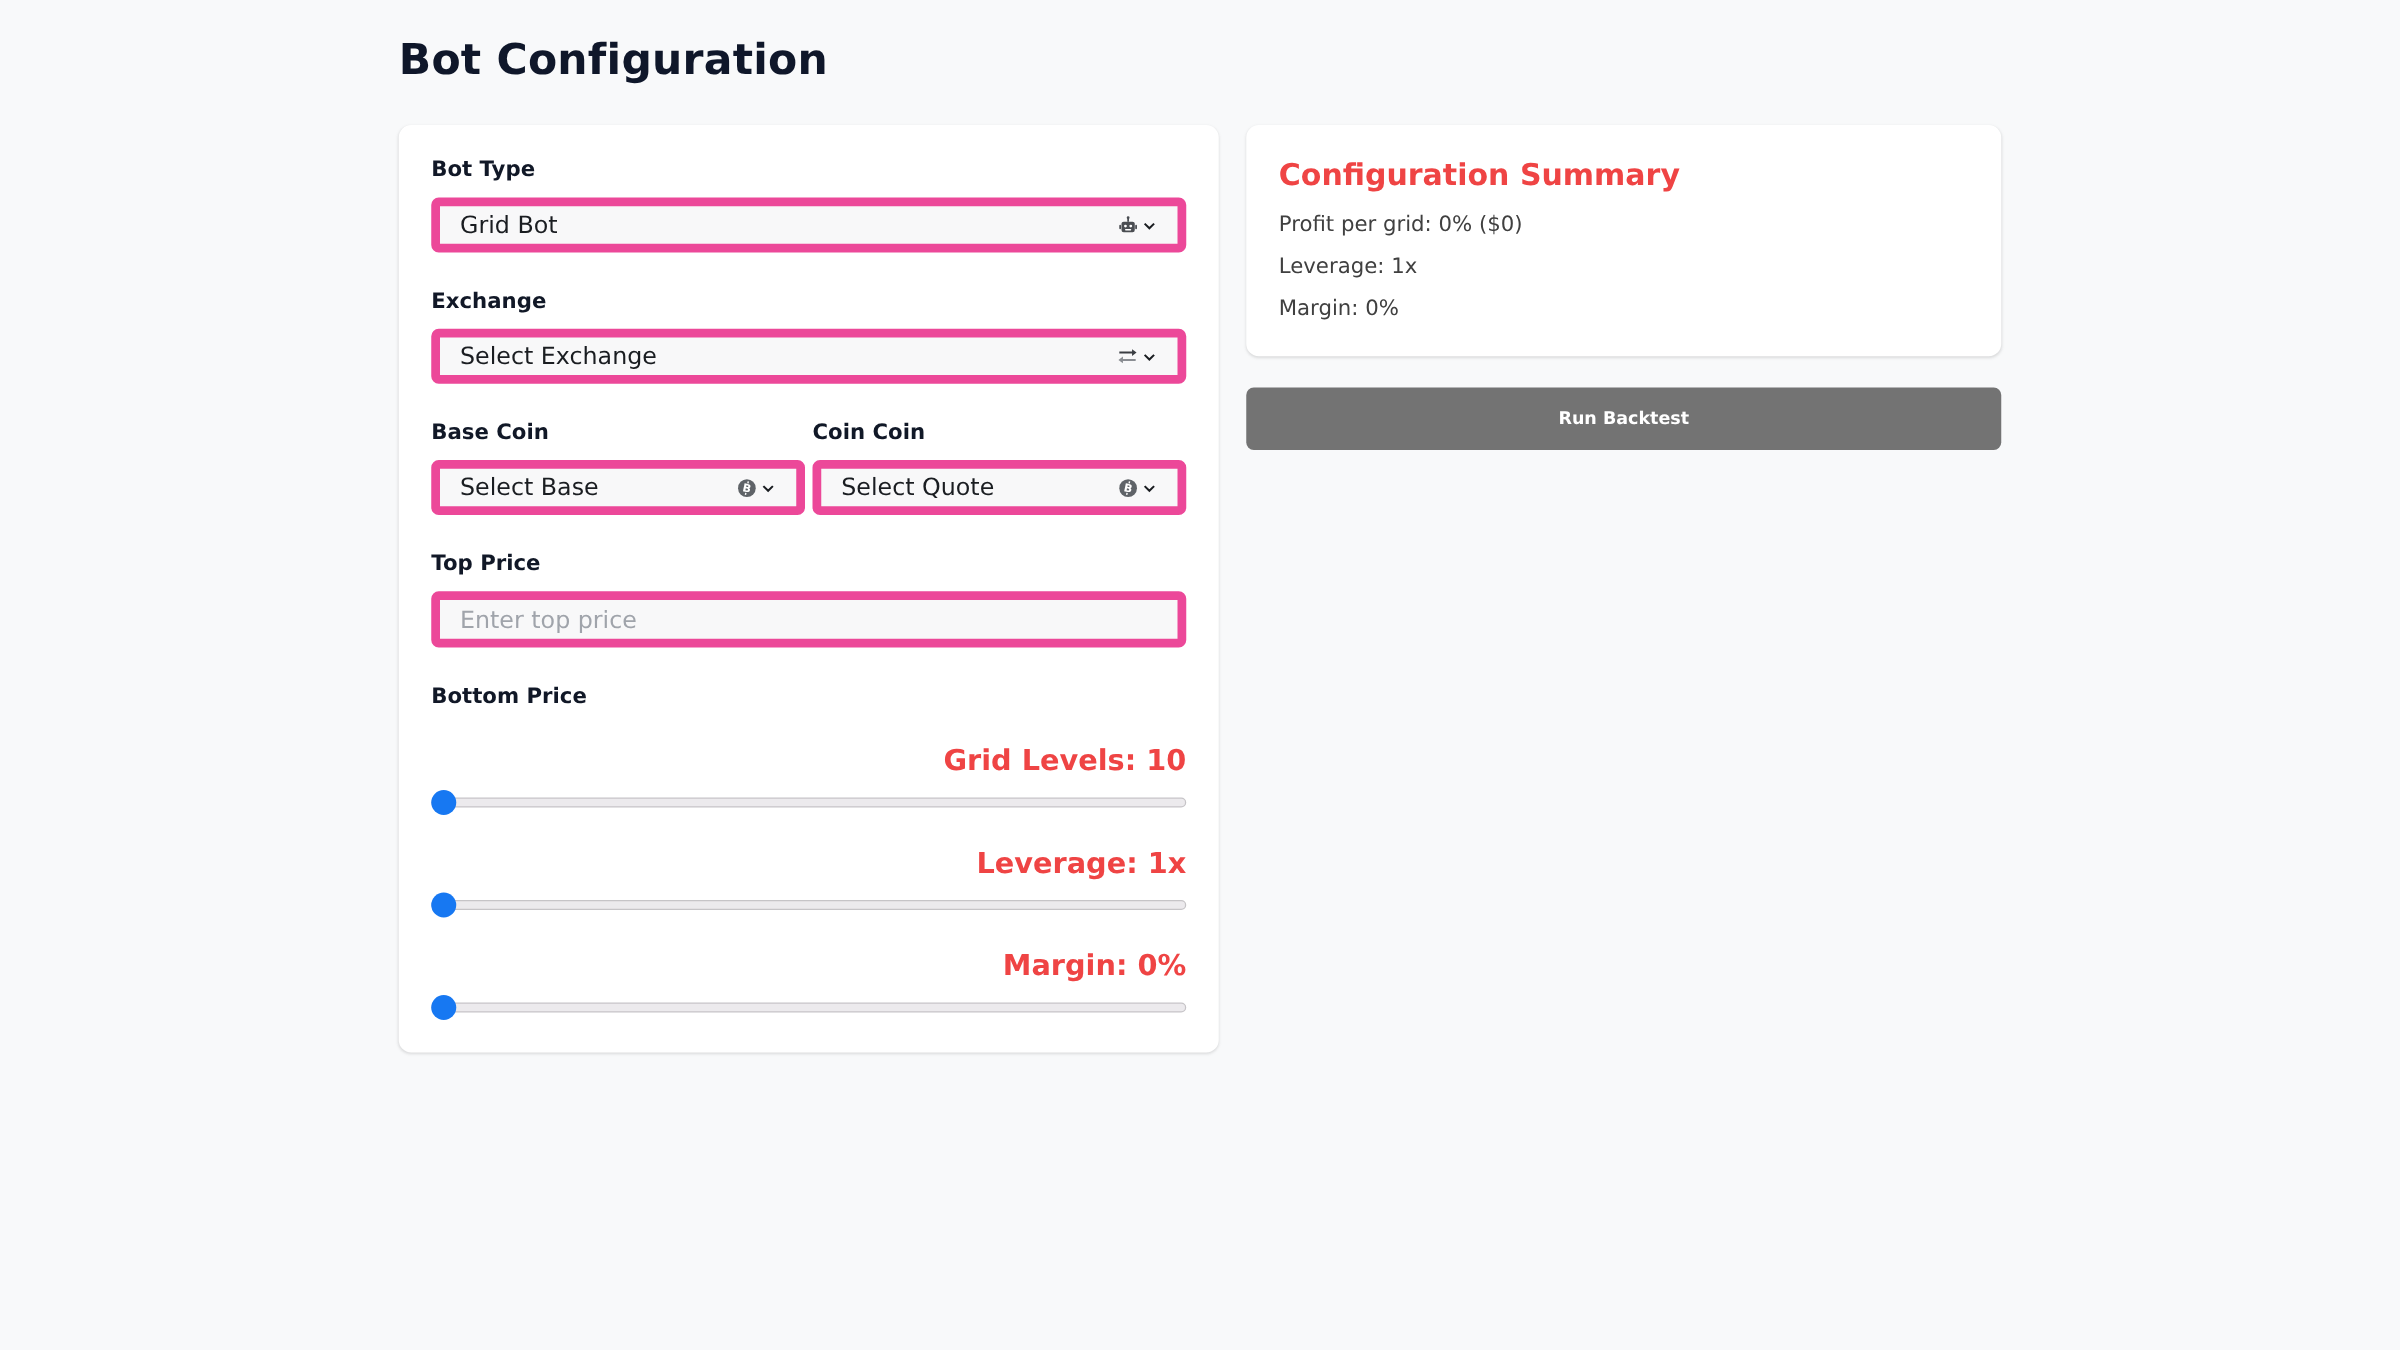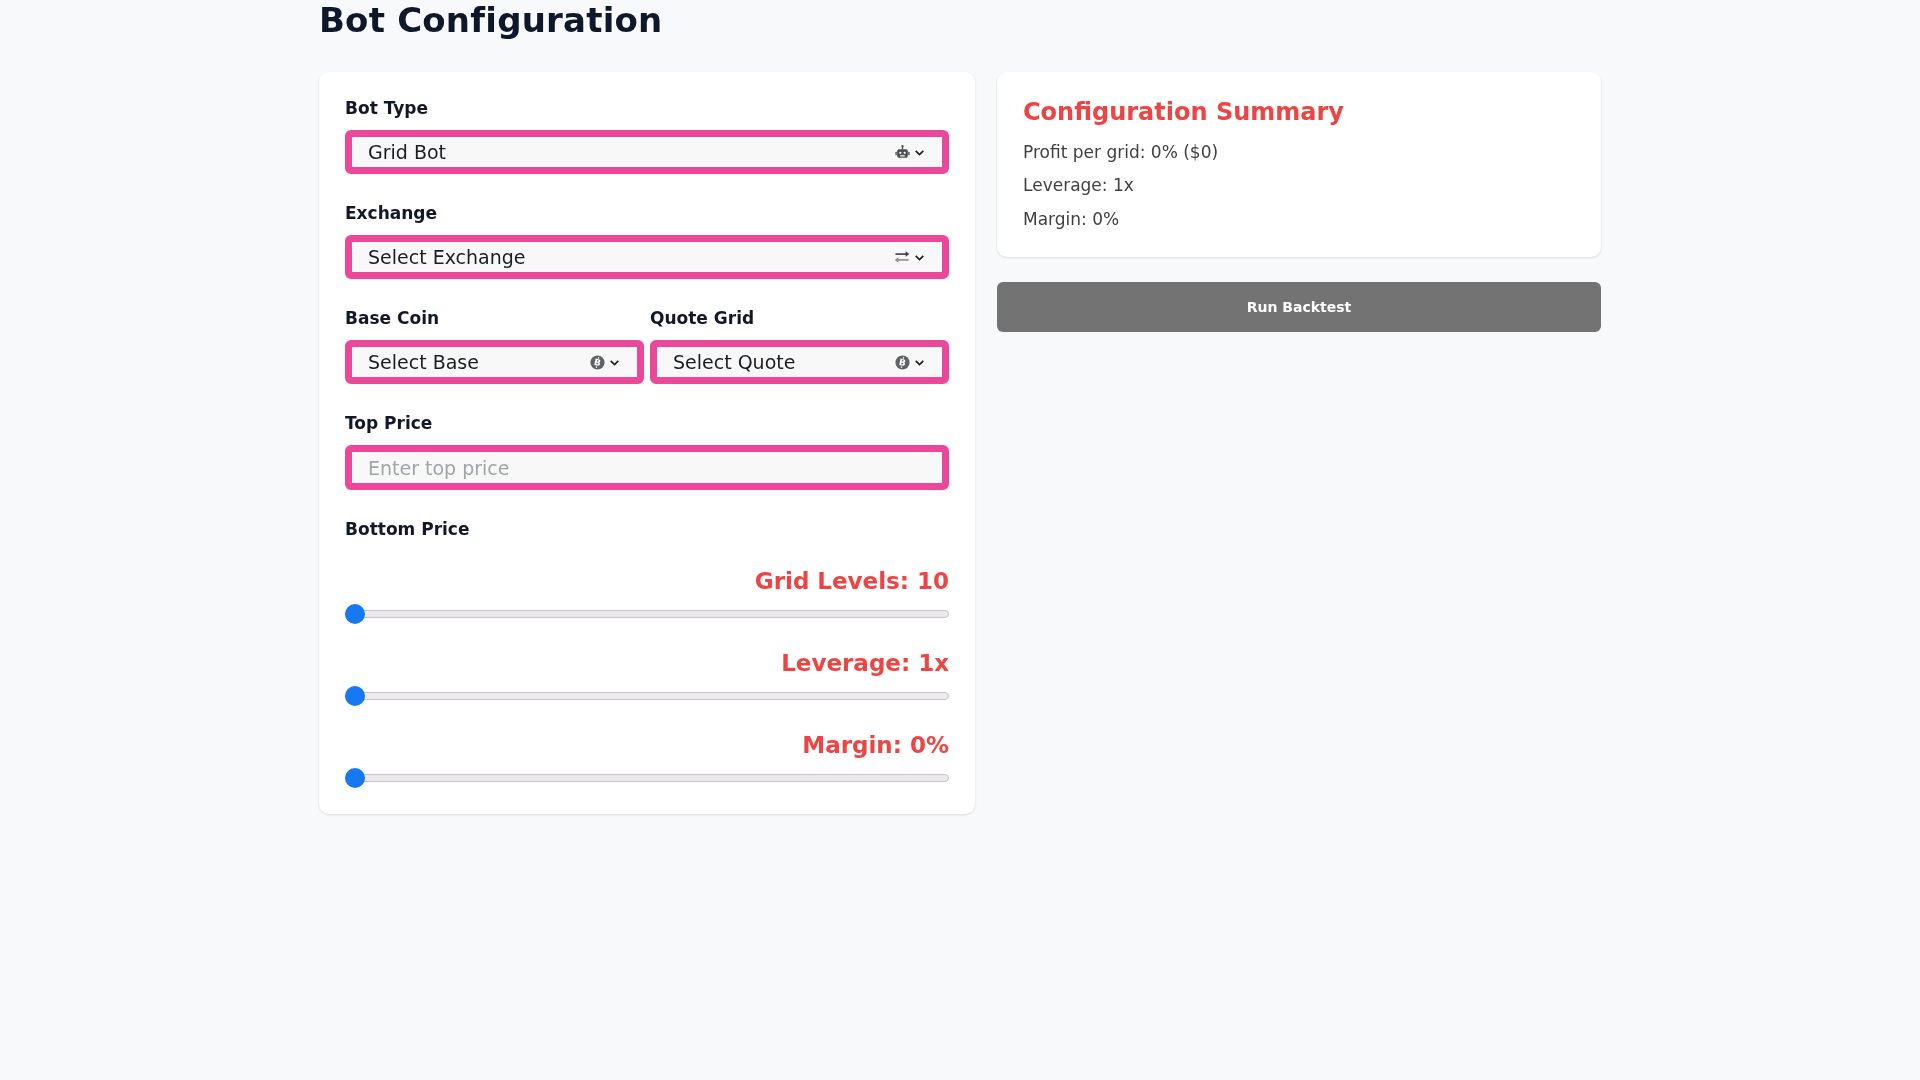--- a/index.html
+++ b/index.html
@@ -2,21 +2,21 @@
 <html><head>
 <meta charset="utf-8">
 <style>
   * { margin: 0; padding: 0; box-sizing: border-box; }
   html, body { width: 1920px; height: 1080px; }
   body {
     background: #f8f9fa;
     font-family: "DejaVu Sans", "Liberation Sans", sans-serif;
     color: #111827;
   }
-  .container { width: 1282px; margin: 0 auto; }
+  .container { width: 1282px; margin: 0 auto; padding-top: 28px; }
   .page-title { font-size: 34px; font-weight: 700; letter-spacing: 0.2px; margin-bottom: 32px; color: #0f172a; }
   .row { display: flex; gap: 22px; align-items: flex-start; }
   .card {
     background: #ffffff;
     border-radius: 10px;
     box-shadow: 0 1px 2px rgba(0,0,0,0.05), 0 1px 3px rgba(0,0,0,0.08);
     padding: 26px;
   }
   .col { flex: 1 1 0; min-width: 0; }
 
@@ -173,21 +173,21 @@
               </span>
               <span>
                 <svg width="13" height="13" viewBox="0 0 24 24" fill="none">
                   <polyline points="5,9 12,16 19,9" stroke="#1a1d21" stroke-width="3" fill="none"></polyline>
                 </svg>
               </span>
             </span>
           </div>
         </div>
         <div class="coin-col">
-          <div class="field-label">Quote Grid</div>
+          <div class="field-label">Coin Coin</div>
           <div class="select-box">
             <span class="select-value">Select Quote</span>
             <span class="select-icons">
               <span>
                 <svg width="17" height="17" viewBox="0 0 24 24">
                   <circle cx="12" cy="12" r="10" fill="#5f6368"></circle>
                   <g transform="rotate(12 12 12)">
                     <text x="12" y="16.4" text-anchor="middle" font-family="DejaVu Sans, sans-serif" font-size="12.5" font-weight="bold" fill="#ffffff">B</text>
                     <rect x="11.2" y="4.2" width="1.6" height="2.2" fill="#ffffff"></rect>
                     <rect x="11.2" y="17.6" width="1.6" height="2.2" fill="#ffffff"></rect>

